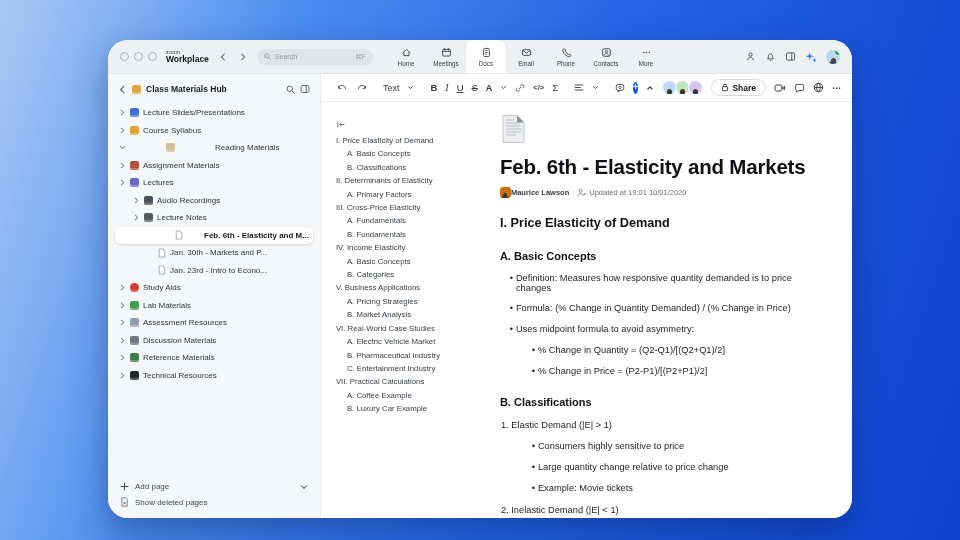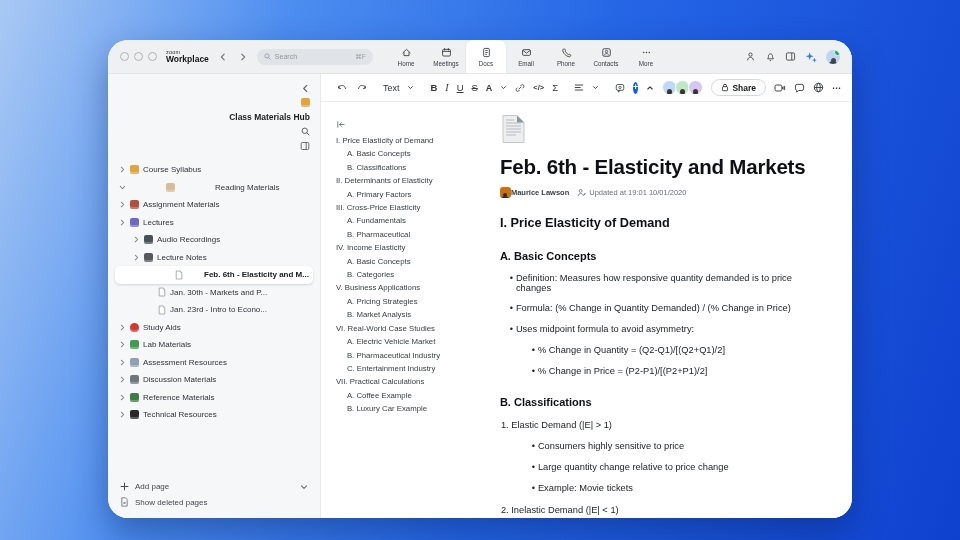--- a/index.html
+++ b/index.html
@@ -30,21 +30,21 @@
   .tab .ticon{height:11px;display:flex;align-items:center;color:#34383d;}
   .tab.active{background:#fff;border-radius:7px 7px 0 0;box-shadow:0 0 0 1px #e6e8ea;}
   .tl-right{margin-left:auto;display:flex;align-items:center;gap:9px;padding-right:12px;color:#3d4248;}
   .avatar-sm{width:14px;height:14px;border-radius:50%;background:#bcd7f6;position:relative;display:flex;align-items:flex-end;justify-content:center;overflow:hidden;}
   .presence{position:absolute;right:-1px;top:-1px;width:5px;height:5px;border-radius:50%;background:#19b05a;border:1px solid #eef0f2;}
   .silhead{width:5px;height:5px;border-radius:50%;background:#5b4434;margin-bottom:1px;}
   .silbody{position:absolute;bottom:-3px;width:10px;height:6px;border-radius:5px 5px 0 0;background:#32475e;}
   
   .app{flex:1;display:flex;min-height:0;}
   .sidebar{flex:0 0 175px;background:#f6f7f8;border-right:1px solid #e7e9eb;display:flex;flex-direction:column;padding:7px 0 9px;}
-  .sb-head{display:flex;align-items:flex-end;gap:5px;padding:3px 10px 7px;color:#4a4f55;flex-direction:column;}
+  .sb-head{display:flex;align-items:flex-end;gap:5px;padding:3px 10px 7px;color:#4a4f55;}
   .sb-title{font-size:8.5px;font-weight:700;color:#1b1e22;flex:1;white-space:nowrap;}
   .tree{padding:3px 7px 0;}
   .node{display:flex;align-items:center;gap:4px;height:17.5px;font-size:8px;color:#2f343a;border-radius:5px;padding-right:4px;white-space:nowrap;overflow:hidden;}
   .node .chev{width:8px;flex:0 0 8px;display:flex;justify-content:center;}
   .node.selected{background:#fff;box-shadow:0 1px 2.5px rgba(20,30,50,.16);font-weight:700;color:#17191c;}
   .chip{width:9px;height:9px;border-radius:2px;flex:0 0 9px;box-shadow:inset 0 -2px 0 rgba(255,255,255,.25);}
   .chip.slides-icon{background:#3d6ed9;}
   .chip.syllabus-icon{background:#e2a23d;}
   .chip.reading-icon{background:#d5bd97;}
   .chip.assignment-icon{background:#b44f3c;}
@@ -265,20 +265,29 @@
             </svg>
           </span>
       </div>
       <div class="tree">
           <div class="node" style="padding-left: 3px;">
             <span class="chev">
               <svg width="7" height="7" viewBox="0 0 8 8">
                 <path d="M2.6 1.4 5.4 4 2.6 6.6" fill="none" stroke="#7b8188" stroke-width="1.15" stroke-linecap="round" stroke-linejoin="round"></path>
               </svg>
             </span>
+            <span class="chip slides-icon"></span>
+            <span>Lecture Slides/Presentations</span>
+          </div>
+          <div class="node" style="padding-left: 3px;">
+            <span class="chev">
+              <svg width="7" height="7" viewBox="0 0 8 8">
+                <path d="M2.6 1.4 5.4 4 2.6 6.6" fill="none" stroke="#7b8188" stroke-width="1.15" stroke-linecap="round" stroke-linejoin="round"></path>
+              </svg>
+            </span>
             <span class="chip syllabus-icon"></span>
             <span>Course Syllabus</span>
           </div>
           <div class="node" style="padding-left: 3px; gap: 40px;">
             <span class="chev">
               <svg width="7" height="7" viewBox="0 0 8 8">
                 <path d="M1.4 2.6 4 5.4 6.6 2.6" fill="none" stroke="#7b8188" stroke-width="1.15" stroke-linecap="round" stroke-linejoin="round"></path>
               </svg>
             </span>
             <span class="chip reading-icon"></span>
@@ -553,21 +562,21 @@
               </svg>
             </span>
           <div>
               <div class="toc-item">I. Price Elasticity of Demand</div>
               <div class="toc-item l1">A. Basic Concepts</div>
               <div class="toc-item l1">B. Classifications</div>
               <div class="toc-item">II. Determinants of Elasticity</div>
               <div class="toc-item l1">A. Primary Factors</div>
               <div class="toc-item">III. Cross-Price Elasticity</div>
               <div class="toc-item l1">A. Fundamentals</div>
-              <div class="toc-item l1">B. Pharmaceutical</div>
+              <div class="toc-item l1">B. Fundamentals</div>
               <div class="toc-item">IV. Income Elasticity</div>
               <div class="toc-item l1">A. Basic Concepts</div>
               <div class="toc-item l1">B. Categories</div>
               <div class="toc-item">V. Business Applications</div>
               <div class="toc-item l1">A. Pricing Strategies</div>
               <div class="toc-item l1">B. Market Analysis</div>
               <div class="toc-item">VI. Real-World Case Studies</div>
               <div class="toc-item l1">A. Electric Vehicle Market</div>
               <div class="toc-item l1">B. Pharmaceutical Industry</div>
               <div class="toc-item l1">C. Entertainment Industry</div>

